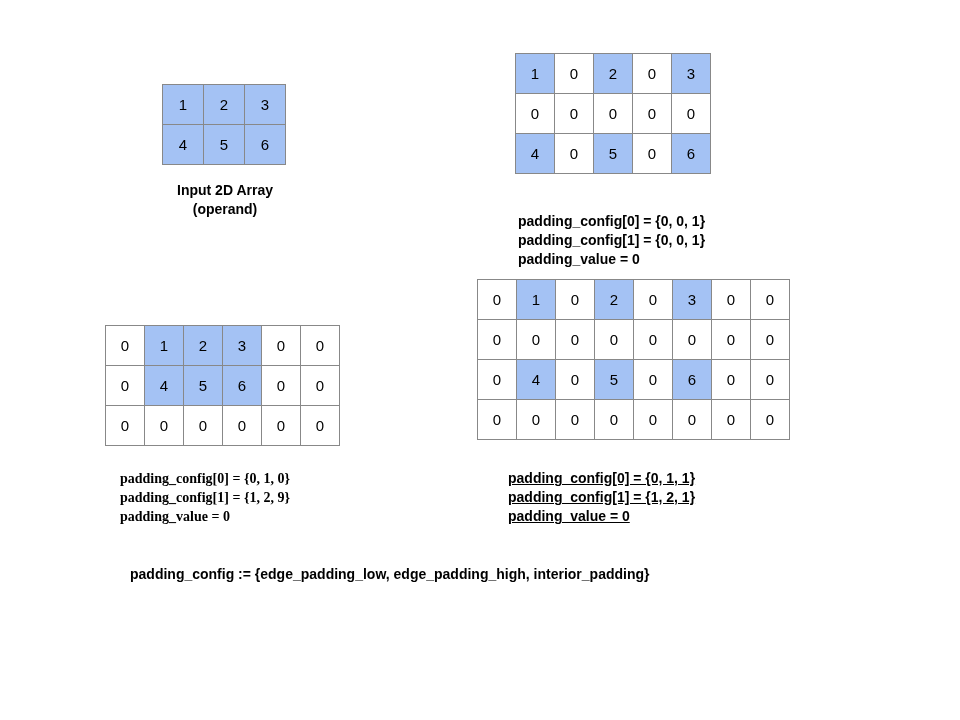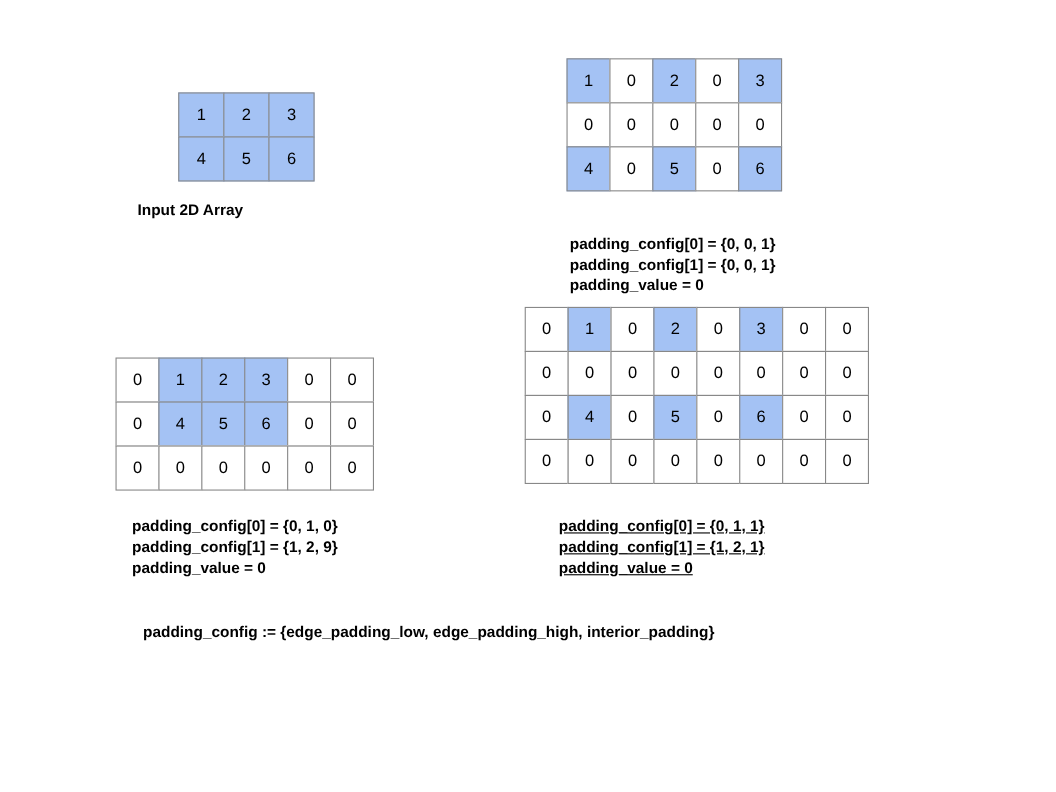--- a/index.html
+++ b/index.html
@@ -42,21 +42,21 @@
     background: var(--hl, #a4c2f4);
   }
   .caption {
     position: absolute;
     font-size: 14px;
     font-weight: 600;
     color: #000000;
     line-height: 19px;
   }
   .caption.center {
-    text-align: left;
+    text-align: center;
   }
 </style>
 </head>
 <body>
 
 <div class="canvas">
 
   <div class="grid-block" style="left:162px; top:84px;">
       <div class="grid-row">
         <div class="cell hl" style="width: 42px;">1</div>
@@ -65,20 +65,21 @@
       </div>
       <div class="grid-row">
         <div class="cell hl" style="width: 42px;">4</div>
         <div class="cell hl" style="width: 42px;">5</div>
         <div class="cell hl" style="width: 42px;">6</div>
       </div>
     </div>
 
   <div class="caption center" style="left:125px; top:181px; width:200px;">
     <div>Input 2D Array</div>
+    <div>(operand)</div>
   </div>
 
   <div class="grid-block" style="left:515px; top:53px;">
       <div class="grid-row">
         <div class="cell hl" style="width: 40px;">1</div>
         <div class="cell" style="width: 40px;">0</div>
         <div class="cell hl" style="width: 40px;">2</div>
         <div class="cell" style="width: 40px;">0</div>
         <div class="cell hl" style="width: 40px;">3</div>
       </div>
@@ -124,21 +125,21 @@
       <div class="grid-row">
         <div class="cell" style="width: 40px;">0</div>
         <div class="cell" style="width: 40px;">0</div>
         <div class="cell" style="width: 40px;">0</div>
         <div class="cell" style="width: 40px;">0</div>
         <div class="cell" style="width: 40px;">0</div>
         <div class="cell" style="width: 40px;">0</div>
       </div>
     </div>
 
-  <div class="caption" style="left:120px; top:469px;">
+  <div class="caption" style="left:120px; top:469px;font-family:Liberation Serif, serif;">
     <div>padding_config[0] = {0, 1, 0}</div>
     <div>padding_config[1] = {1, 2, 9}</div>
     <div>padding_value = 0</div>
   </div>
 
   <div class="grid-block" style="left:477px; top:279px;">
       <div class="grid-row">
         <div class="cell" style="width: 40px;">0</div>
         <div class="cell hl" style="width: 40px;">1</div>
         <div class="cell" style="width: 40px;">0</div>

